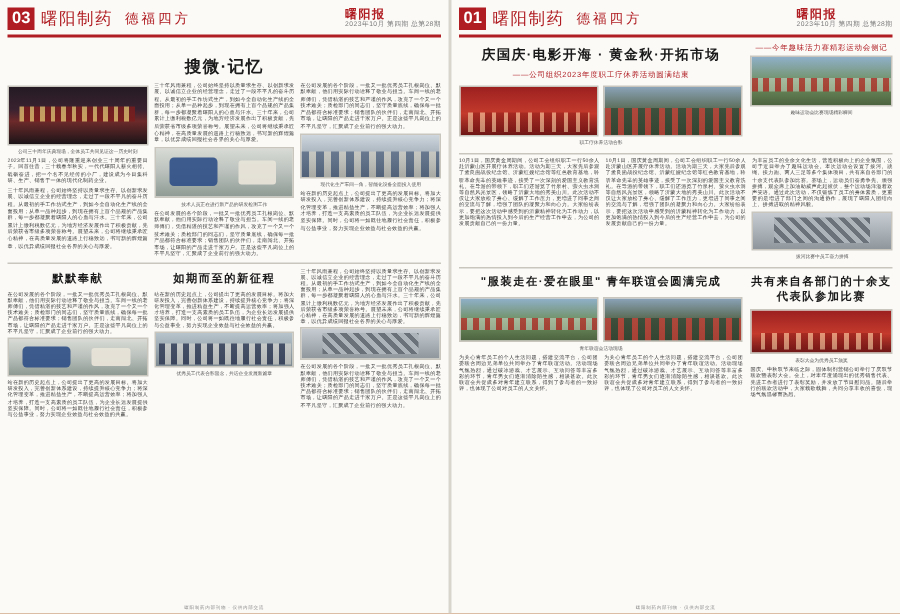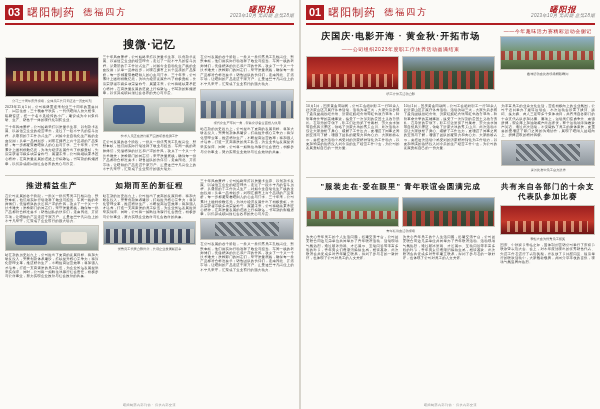--- a/index.html
+++ b/index.html
@@ -24,21 +24,21 @@
   }
   .mast-title{
     color:#b01d22;font-weight:normal;font-size:11px;letter-spacing:1px;
     white-space:nowrap;
   }
   .mast-sub{
     color:#b01d22;font-size:9px;letter-spacing:2px;white-space:nowrap;
     margin-left:4px;
     text-align:center;
   }
-  .mast-right{margin-left:auto;text-align:center;line-height:1;font-style:italic;}
+  .mast-right{margin-left:auto;text-align:left;line-height:1;}
   .mast-right .org{color:#b01d22;font-size:8px;font-weight:bold;letter-spacing:1px;}
   .mast-right .date{color:#7a7a7a;font-size:4.5px;letter-spacing:.3px;}
   .mast-rule{height:1.5px;background:#b01d22;margin:2px 0 3px 0;}
 
   
   .cols{display:flex;gap:4px;}
   .col{flex:1;}
   .headline{
     text-align:center;font-weight:bold;color:#1a1a1a;letter-spacing:1px;
     margin:2px 0 3px 0;
@@ -158,21 +158,21 @@
         <div class="photo ph-class" style="height:30px"></div>
         <div class="cap">现代化生产车间一角，智能化设备全面投入使用</div>
         <div class="body">站在新的历史起点上，公司提出了更高的发展目标。将加大研发投入，完善创新体系建设，持续提升核心竞争力；将深化管理变革，推进精益生产，不断提高运营效率；将加强人才培养，打造一支高素质的员工队伍，为企业长远发展提供坚实保障。同时，公司将一如既往地履行社会责任，积极参与公益事业，努力实现企业效益与社会效益的共赢。</div>
       </div>
     </div>
 
     <div class="divider"></div>
 
     <div class="cols">
       <div class="col">
-        <div class="headline h-md">推进精益生产</div>
+        <div class="headline h-md">默默奉献</div>
         <div class="body tight">在公司发展的各个阶段，一批又一批优秀员工扎根岗位、默默奉献，他们用实际行动诠释了敬业与担当。车间一线的老师傅们，凭借精湛的技艺和严谨的作风，攻克了一个又一个技术难关；质检部门的同志们，坚守质量底线，确保每一批产品都符合标准要求；销售团队的伙伴们，走南闯北、开拓市场，让曙阳的产品走进千家万户。正是这些平凡岗位上的不平凡坚守，汇聚成了企业前行的强大动力。</div>
         <div class="photo ph-lab" style="height:26px"></div>
         <div class="body tight">站在新的历史起点上，公司提出了更高的发展目标。将加大研发投入，完善创新体系建设，持续提升核心竞争力；将深化管理变革，推进精益生产，不断提高运营效率；将加强人才培养，打造一支高素质的员工队伍，为企业长远发展提供坚实保障。同时，公司将一如既往地履行社会责任，积极参与公益事业，努力实现企业效益与社会效益的共赢。</div>
       </div>
       <div class="col">
         <div class="headline h-md">如期而至的新征程</div>
         <div class="body tight">站在新的历史起点上，公司提出了更高的发展目标。将加大研发投入，完善创新体系建设，持续提升核心竞争力；将深化管理变革，推进精益生产，不断提高运营效率；将加强人才培养，打造一支高素质的员工队伍，为企业长远发展提供坚实保障。同时，公司将一如既往地履行社会责任，积极参与公益事业，努力实现企业效益与社会效益的共赢。</div>
         <div class="photo ph-group" style="height:24px"></div>
         <div class="cap">优秀员工代表合影留念，共话企业发展新篇章</div>
       </div>

